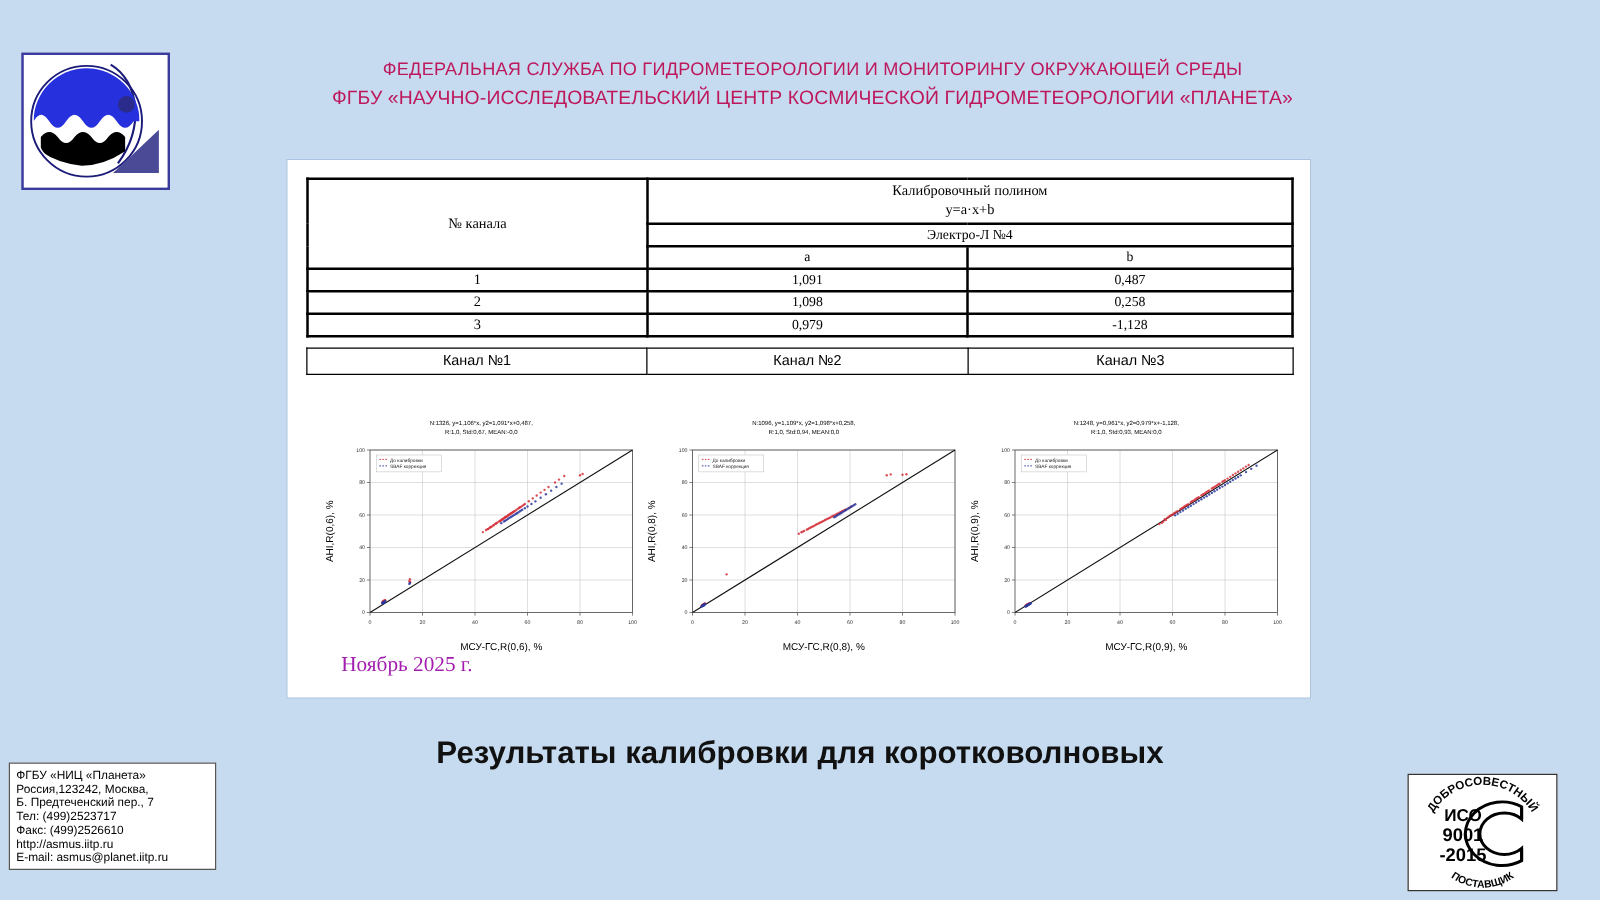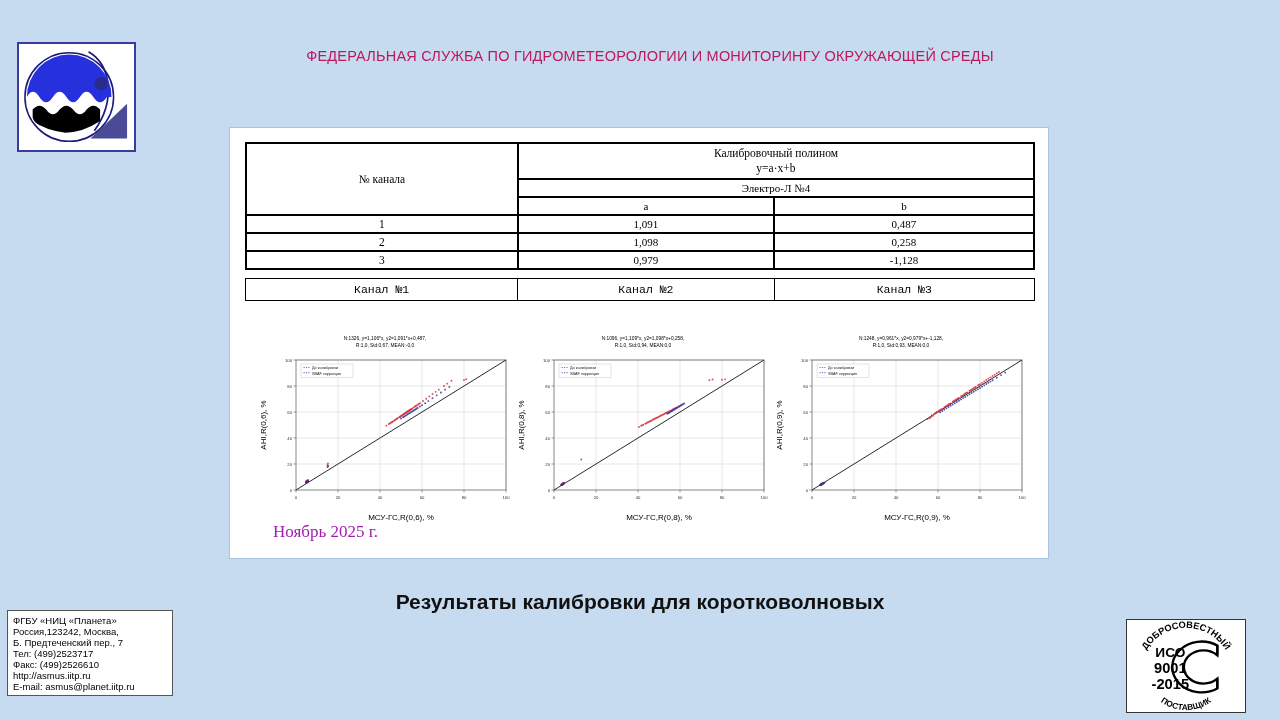--- a/index.html
+++ b/index.html
@@ -37,21 +37,21 @@
   #calib-table td{
     border:2px solid #000000;text-align:center;vertical-align:middle;
     padding:2px 3px;
   }
   .t-head{font-size:11.5px;line-height:15px;}
   .t-num{font-size:11.5px;}
   .t-val{font-size:11px;}
   .t-sub{font-size:11px;}
   #channel-row{
     position:absolute;left:15px;top:150px;width:790px;border-collapse:collapse;
-    font-family:Liberation Mono, monospace;
+    font-family:Liberation Sans, sans-serif;
   }
   #channel-row td{
     border:1px solid #000;text-align:center;font-size:11.5px;padding:4px 3px;
   }
 
   
   .chart-wrap{position:absolute;top:202px;width:262px;height:196px;}
   #chart-1{left:24px;}
   #chart-2{left:282px;}
   #chart-3{left:540px;}
@@ -61,21 +61,21 @@
   #panel-date{
     position:absolute;left:43px;top:394px;
     font-family:"Liberation Serif", serif;font-size:17px;color:#a21caf;
   }
 
   
   #caption{
     position:absolute;left:180px;top:583px;width:920px;text-align:center;
     color:#111;font-weight:bold;
   }
-  .cap-line{font-size:21px;line-height:38px;white-space:nowrap;}
+  .cap-line{font-size:25px;line-height:38px;white-space:nowrap;}
 
   
   #contact-card{
     position:absolute;left:7px;top:610px;width:166px;height:86px;
     background:#ffffff;border:1px solid #555;box-sizing:border-box;
     padding:4px 5px;color:#000;
   }
   .contact-line{font-size:9.5px;line-height:11px;white-space:nowrap;}
 
   
@@ -104,20 +104,21 @@
     </g>
 
     <circle cx="85" cy="41" r="7" fill="#2b2b8c"></circle>
 
     <path d="M 112 98 L 112 62 L 74 98 Z" fill="#4a4a96"></path>
   </svg>
 </div>
 
 <div id="header-titles">
   <div class="hdr-line1">ФЕДЕРАЛЬНАЯ СЛУЖБА ПО ГИДРОМЕТЕОРОЛОГИИ И МОНИТОРИНГУ ОКРУЖАЮЩЕЙ СРЕДЫ</div>
+  <div class="hdr-line2">ФГБУ «НАУЧНО-ИССЛЕДОВАТЕЛЬСКИЙ ЦЕНТР КОСМИЧЕСКОЙ ГИДРОМЕТЕОРОЛОГИИ «ПЛАНЕТА»</div>
 </div>
 
 <div id="panel">
 
   <table id="calib-table">
     <tbody>
         <tr>
       <td class="t-head" rowspan="3" style="width:34.5%">№ канала</td>
       <td class="t-head" colspan="2">
         <div>Калибровочный полином</div>

